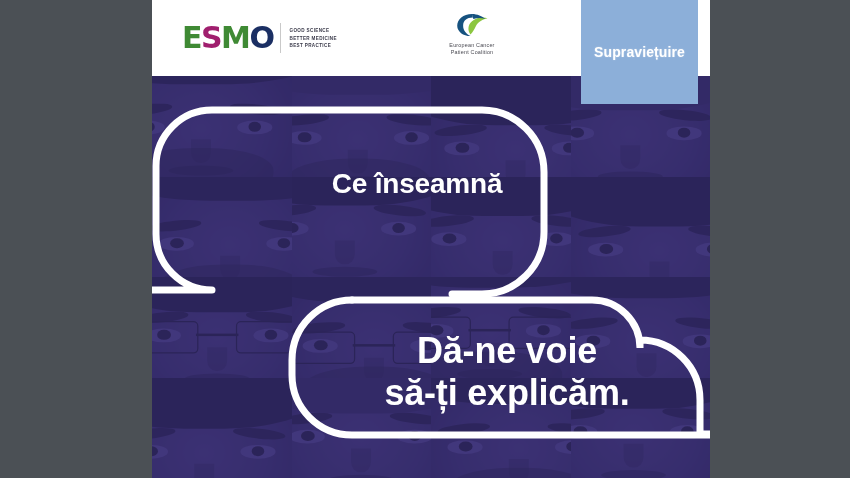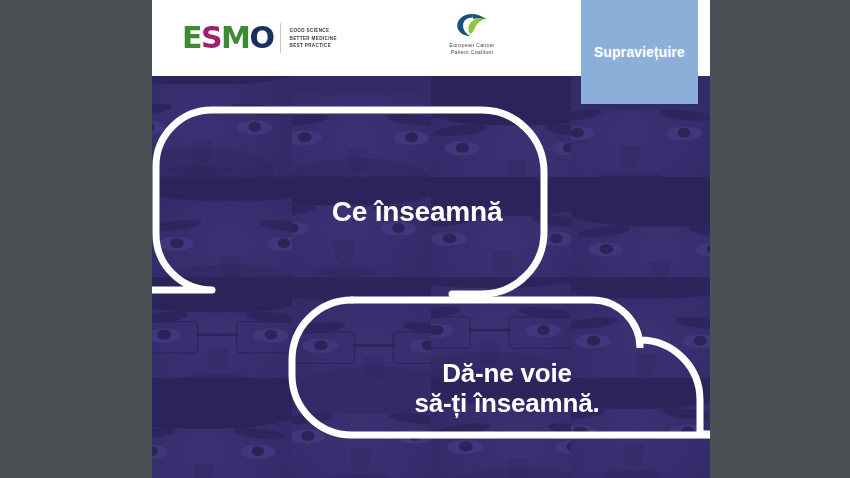--- a/index.html
+++ b/index.html
@@ -64,24 +64,24 @@
   .glasses .lens.l{left:0;}
   .glasses .lens.r{right:0;}
   .glasses .bridge{position:absolute;left:38%;right:38%;top:42%;height:1.6px;background:#241e4c;}
   .beard{position:absolute;left:14%;right:14%;top:74%;height:34%;border-radius:45% 45% 50% 50%;background:rgba(40,33,78,.42);}
 
   
   #bubbles{position:absolute;left:0;top:0;width:558px;height:478px;z-index:6;pointer-events:none;}
 
   
   .q-text{position:absolute;z-index:8;color:#ffffff;font-family:"Liberation Sans",sans-serif;
-          font-weight:700;line-height:1.16;text-align:center;letter-spacing:-.2px;margin-top:28px;}
+          font-weight:700;line-height:1.16;text-align:center;letter-spacing:-.2px;}
   #q1{left:100px;top:168px;width:330px;font-size:28px;}
   #q1 .hl{color:#8cafd9;}
-  #q2{left:185px;top:330px;width:340px;font-size:26px;}
+  #q2{left:185px;top:330px;width:340px;font-size:36px;}
 </style>
 </head>
 <body>
 
 <div id="root">
 
   <div id="cover">
 
     <div id="mosaic">
         <div class="cell">
@@ -385,17 +385,17 @@
                A 62 62 0 0 1 330 294
                L 300 294" fill="none" stroke="#ffffff" stroke-width="7" stroke-linejoin="round" stroke-linecap="round"></path>
     </svg>
 
     <div class="q-text" id="q1">
       <div>Ce înseamnă</div>
     </div>
 
     <div class="q-text" id="q2">
       <div>Dă-ne voie</div>
-      <div>să-ți înseamnă.</div>
+      <div>să-ți explicăm.</div>
     </div>
 
   </div>
 </div>
 
 </body></html>

